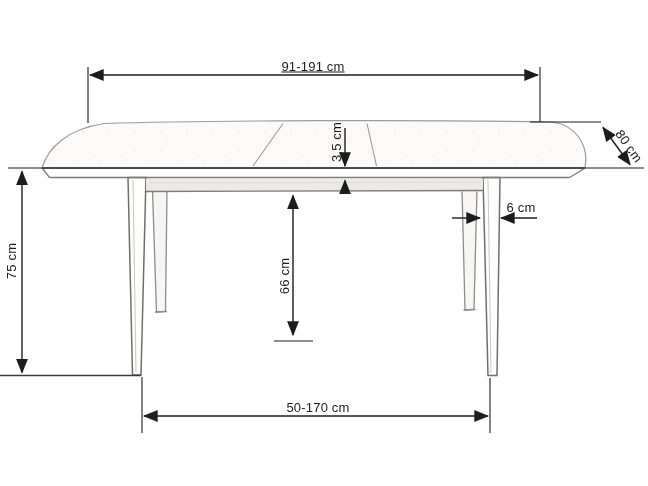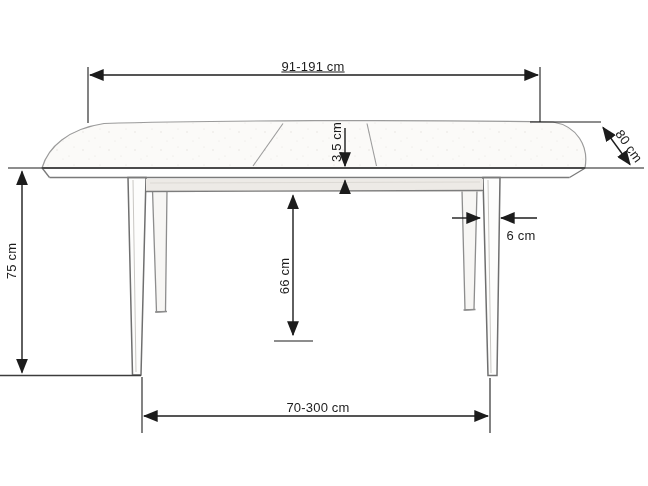--- a/index.html
+++ b/index.html
@@ -123,20 +123,20 @@
       </g>
     </g>
   </svg>
 
   <div class="dim-label" style="left:313px;top:66px;text-decoration:underline;">91-191 cm</div>
 
   <div class="dim-label rot-diag" style="left:629px;top:146px;">80 cm</div>
 
   <div class="dim-label rot-ccw" style="left:336px;top:142px;">3,5 cm</div>
 
-  <div class="dim-label" style="left:521px;top:207px;margin-top:28px;">6 cm</div>
+  <div class="dim-label" style="left:521px;top:207px;">6 cm</div>
 
   <div class="dim-label rot-ccw" style="left:284px;top:276px;">66 cm</div>
 
   <div class="dim-label rot-ccw" style="left:11px;top:261px;">75 cm</div>
 
-  <div class="dim-label" style="left:318px;top:407px;">70-300 cm</div>
+  <div class="dim-label" style="left:318px;top:407px;">50-170 cm</div>
 </div>
 
 </body></html>

